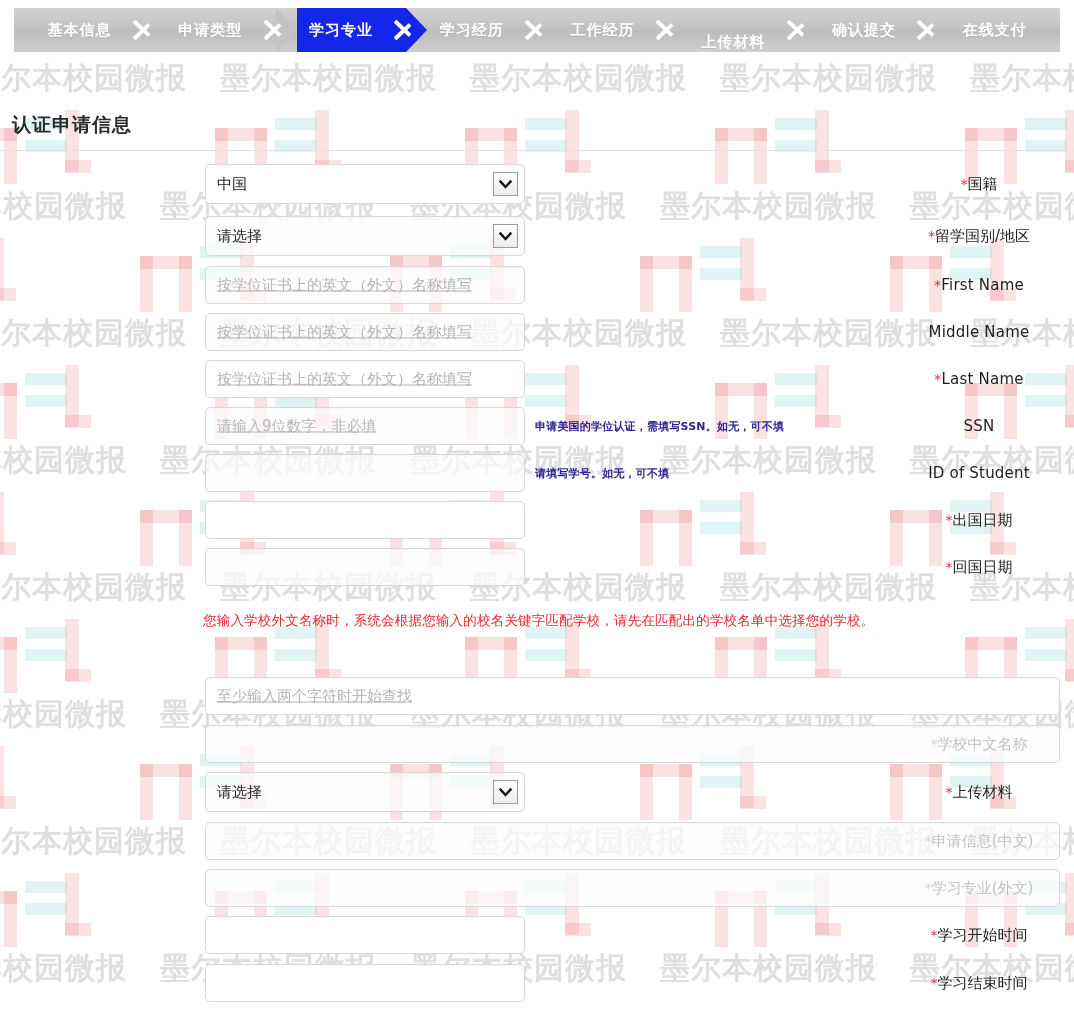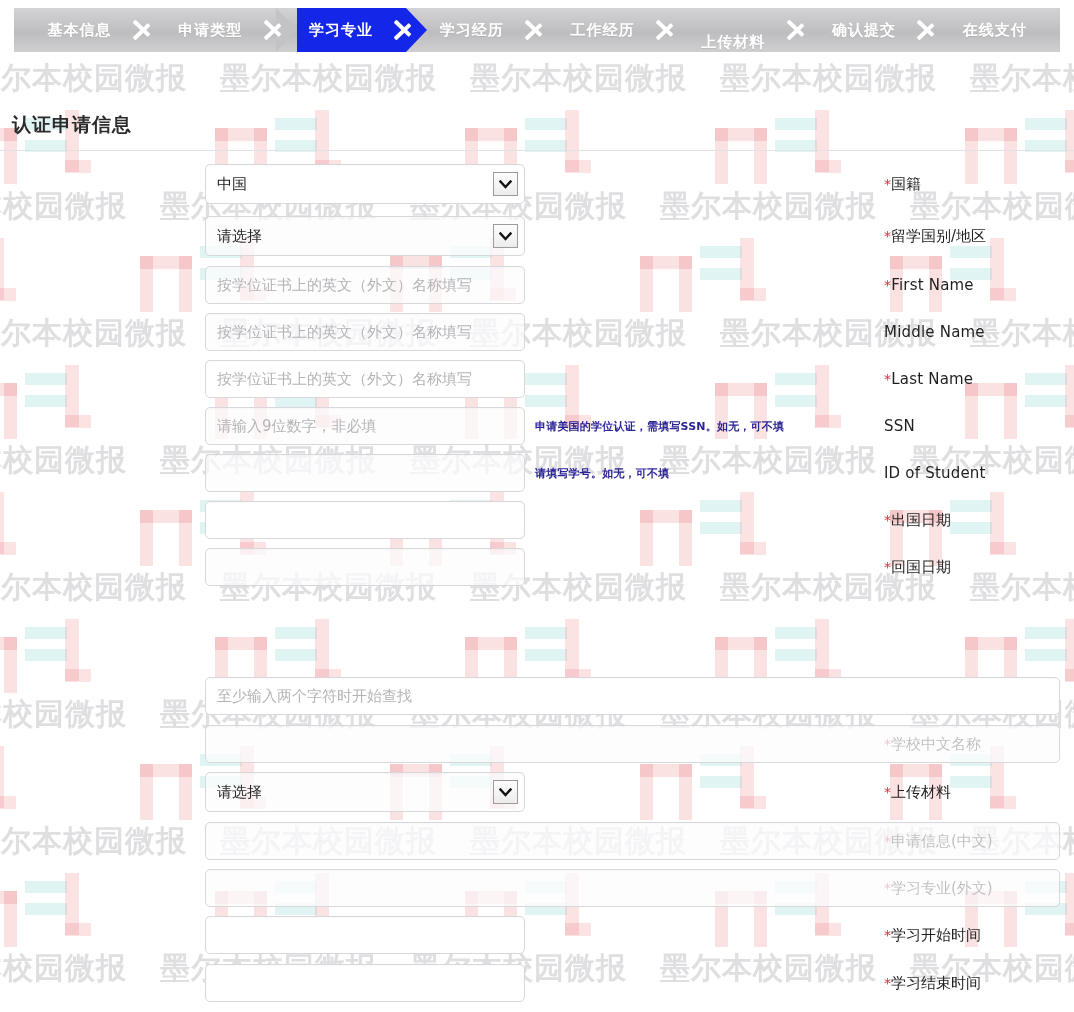--- a/index.html
+++ b/index.html
@@ -157,21 +157,21 @@
     height: 1px;
     background: #e2e2e4;
   }
 
   .row { position: absolute; left: 0; width: 1074px; }
 
   .f-label {
     position: absolute;
     right: 0;
     width: 190px;
-    text-align: left;
+    text-align: center;
     font-family: "DejaVu Sans", "Liberation Sans", sans-serif;
     font-size: 15px;
     color: #1f1f1f;
     white-space: nowrap;
     line-height: 1;
   }
   .f-label .req {
     color: #d9323c;
     font-size: 14px;
     margin-right: 0px;
@@ -194,20 +194,21 @@
 
   .ph {
     position: absolute;
     left: 11px;
     top: 50%;
     transform: translateY(-50%);
     font-family: "DejaVu Sans", "Liberation Sans", sans-serif;
     font-size: 15px;
     color: #b4b4b8;
     white-space: nowrap;
+    text-decoration: underline;
   }
   .val {
     position: absolute;
     left: 11px;
     top: 50%;
     transform: translateY(-50%);
     font-family: "DejaVu Sans", "Liberation Sans", sans-serif;
     font-size: 15px;
     color: #1d1d1d;
     white-space: nowrap;
@@ -718,20 +719,21 @@
       <div class="field white text narrow" style="top:0"></div>
     </div>
 
     <div class="row" style="top:548px">
       <div class="f-label" style="top:12px">
         <span class="req">*</span><span>回国日期</span>
       </div>
       <div class="field text narrow" style="top:0"></div>
     </div>
 
+    <div class="warn" style="top:612px">您输入学校外文名称时，系统会根据您输入的校名关键字匹配学校，请先在匹配出的学校名单中选择您的学校。</div>
 
     <div class="row" style="top:677px">
       <div class="f-label" style="top:12px">
         <span class="req">*</span><span>学校外文名称</span>
       </div>
       <div class="field white text wide" style="top:0">
         <span class="ph">至少输入两个字符时开始查找</span>
       </div>
     </div>
 

